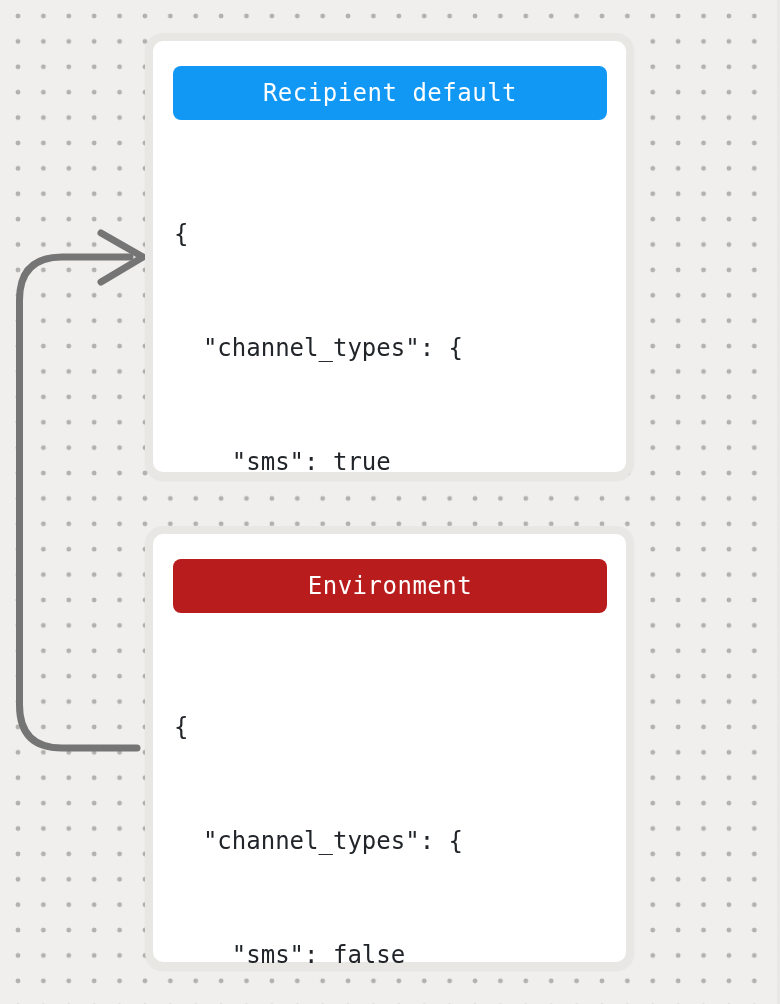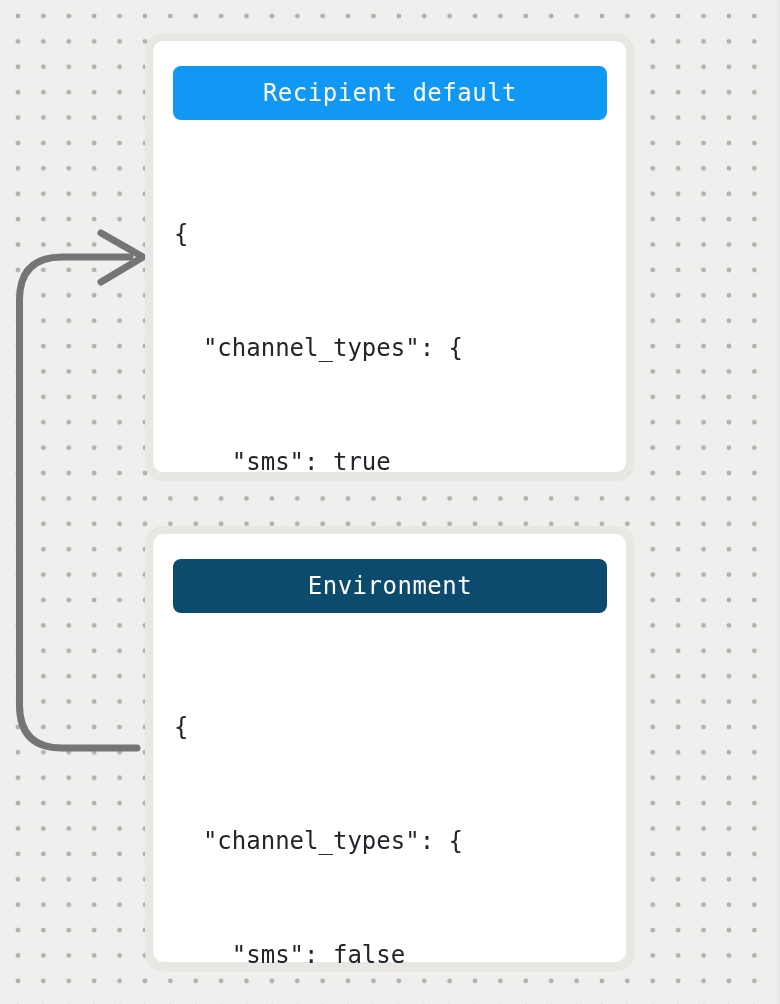--- a/index.html
+++ b/index.html
@@ -45,21 +45,21 @@
     border-radius: 8px;
     display: flex;
     align-items: center;
     justify-content: center;
     color: #ffffff;
     font-size: 24px;
     font-weight: 500;
     letter-spacing: 0.5px;
   }
   .card-header.blue  { background: #1198f4; }
-  .card-header.green { background: #0c4a6e; }
+  .card-header.green { background: #b91c1c; }
   .code-block {
     margin: 19px 12px 0 21px;
     font-size: 24px;
     line-height: 38px;
     color: #212529;
     white-space: pre;
   }
   .code-line[data-emphasis="true"] {
     font-style: italic;
     font-weight: 600;

